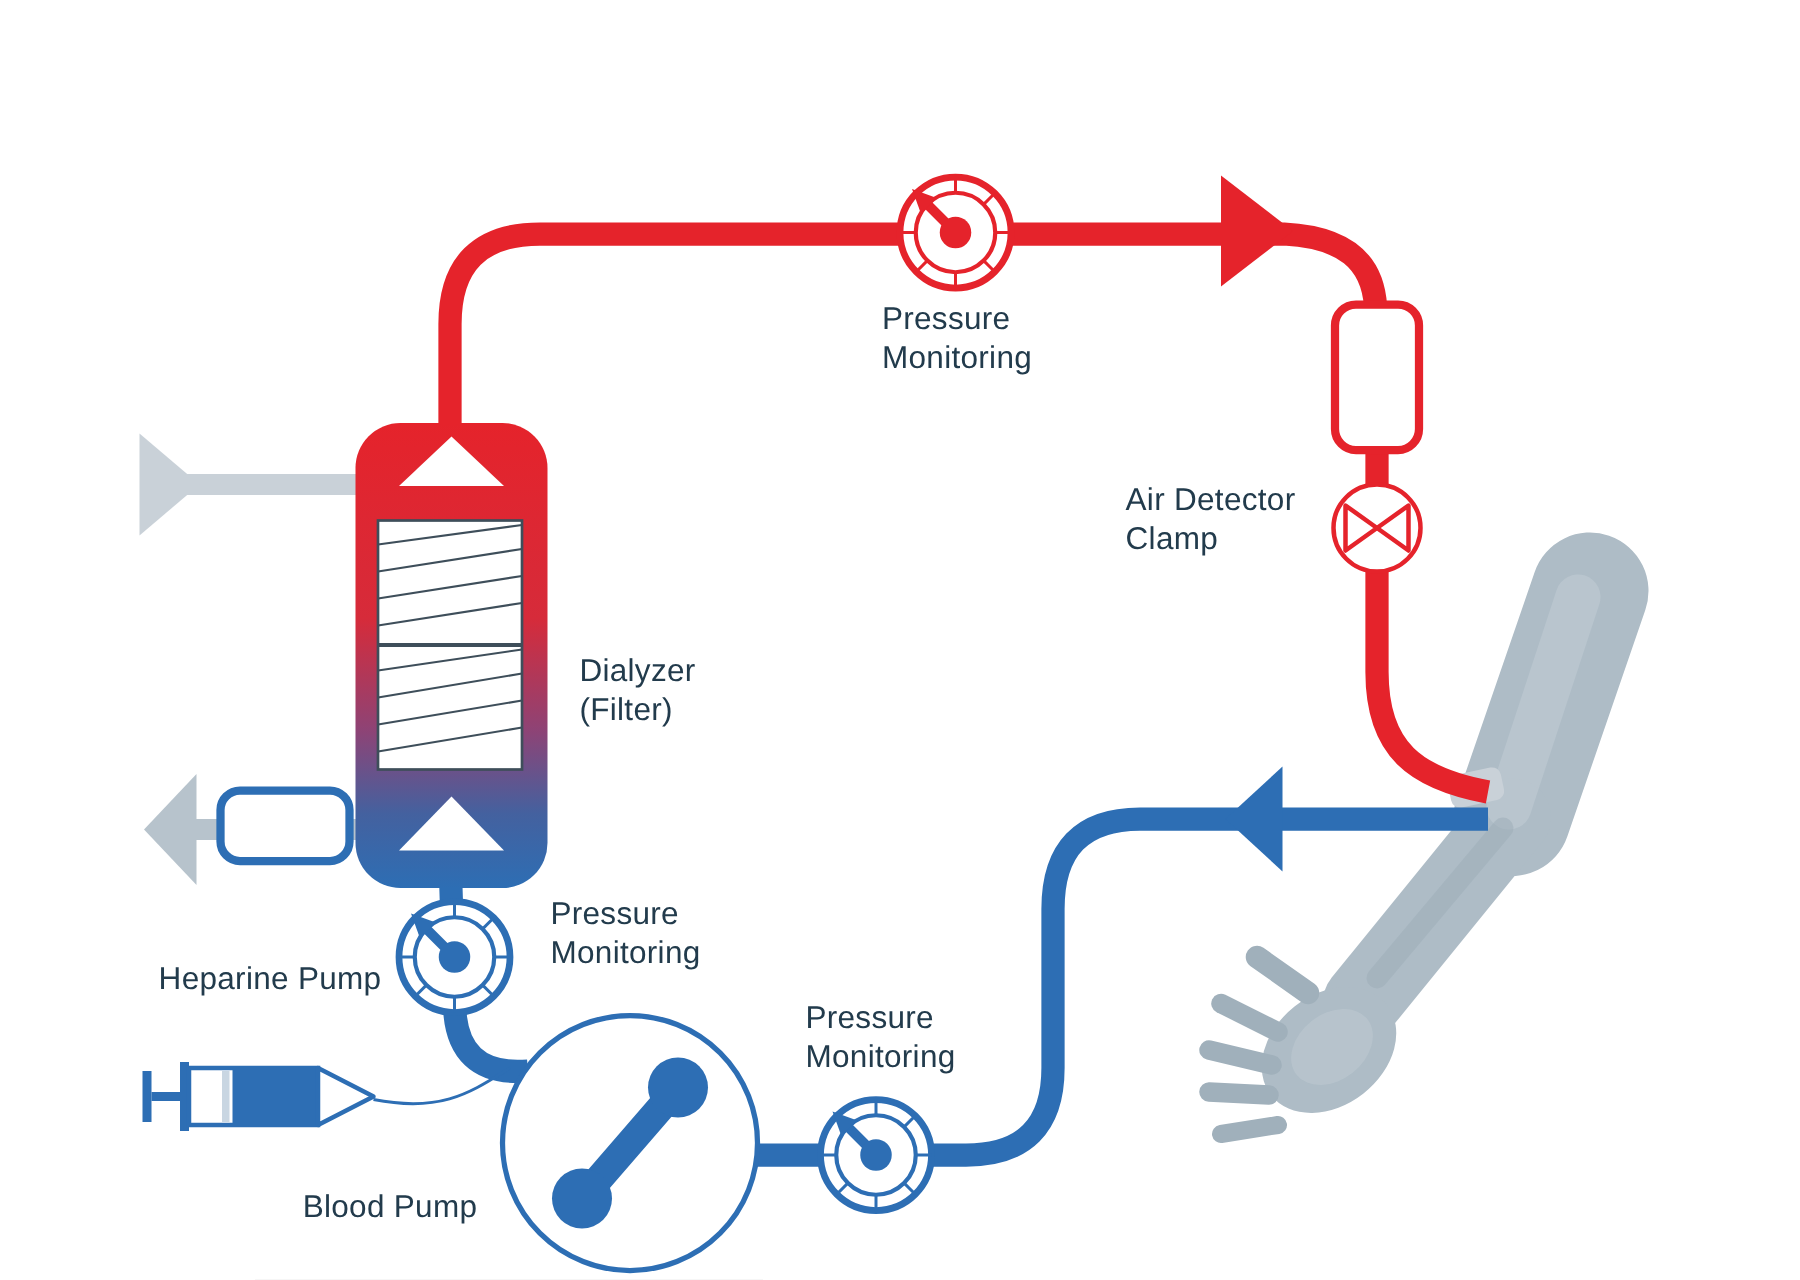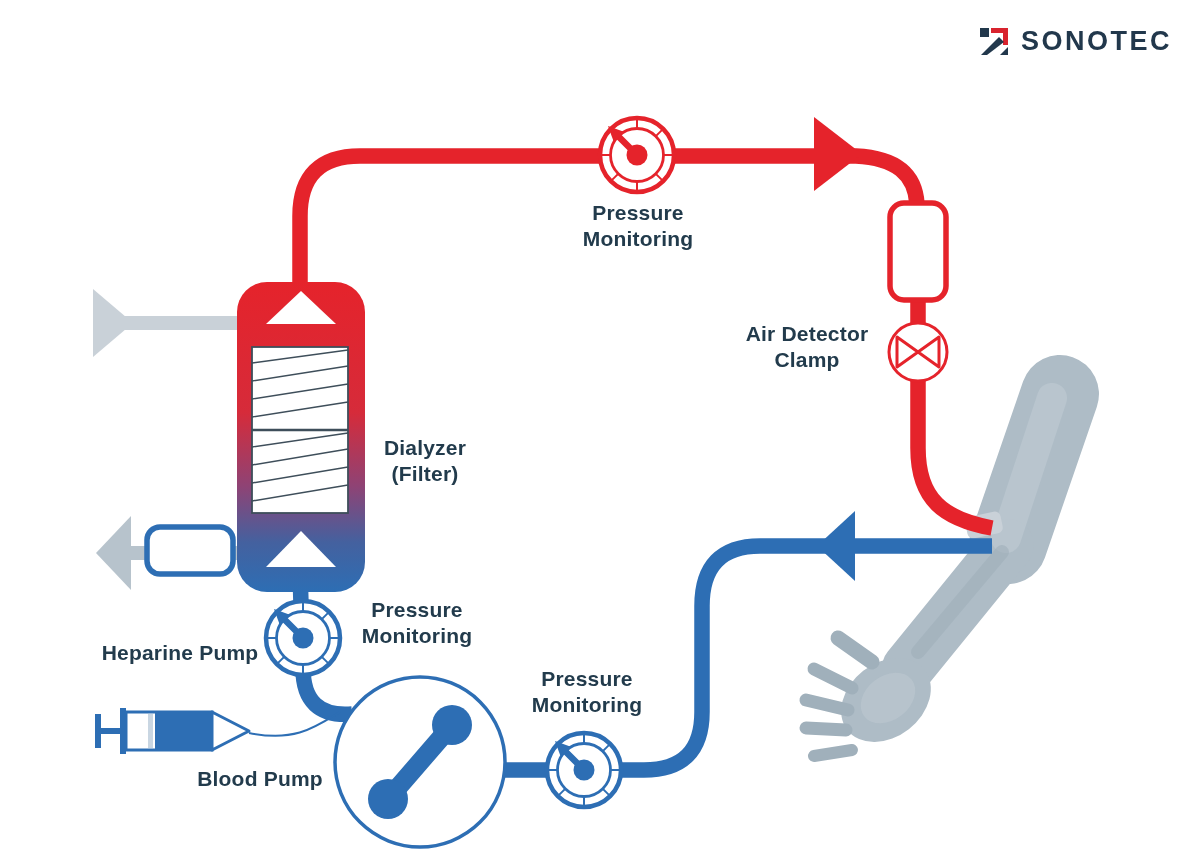--- a/index.html
+++ b/index.html
@@ -4,22 +4,22 @@
 <style>
   :root{
     --c-red:#E5232B; --c-blue:#2D6EB4; --c-text-dark:#223B4C;
     --c-gray-light:#C9D1D8; --c-gray-mid:#B7C3CC; --c-arm:#AEBCC6;
     --c-arm-shadow:#A0B0BB; --c-background:#FFFFFF; --c-logo-red:#D8232E; --c-logo-navy:#22384C;
   }
   *{margin:0;padding:0;box-sizing:border-box}
   body{font-family:"Liberation Sans",sans-serif;background:#e8e8e8}
   .canvas{position:relative;width:1200px;height:853px;background:var(--c-background);overflow:hidden}
   .diagram-svg{position:absolute;left:0;top:0}
-  .label{position:absolute;transform:translateX(-50%);text-align:center;color:var(--c-text-dark);
-         font-size:21px;font-weight:700;line-height:1.22;white-space:pre-line;letter-spacing:.2px}
+  .label{position:absolute;transform:translateX(-50%);color:var(--c-text-dark);
+         font-size:21px;font-weight:400;line-height:1.22;white-space:pre-line;letter-spacing:.2px}
   .brand{position:absolute;right:28px;top:24px;display:flex;align-items:center;gap:10px}
   .brand-word{color:var(--c-logo-navy);font-size:27px;font-weight:600;letter-spacing:2.5px}
   
   .tube-red{stroke:var(--c-red);stroke-width:15.5;fill:none}
   .tube-blue{stroke:var(--c-blue);stroke-width:15.5;fill:none}
   .fill-red{fill:var(--c-red)} .fill-blue{fill:var(--c-blue)}
   .outline-red{fill:#fff;stroke:var(--c-red)}
   .outline-blue{fill:#fff;stroke:var(--c-blue)}
   .gray-light{fill:var(--c-gray-light)} .gray-mid{fill:var(--c-gray-mid)}
   .arm-fill{fill:var(--c-arm)}
@@ -146,27 +146,18 @@
 
 <div class="label" style="left:638px;top:200px">Pressure
 Monitoring</div>
 <div class="label" style="left:807px;top:321px">Air Detector
 Clamp</div>
 <div class="label" style="left:425px;top:435px">Dialyzer
 (Filter)</div>
 <div class="label" style="left:417px;top:597px">Pressure
 Monitoring</div>
 <div class="label" style="left:180px;top:640px">Heparine Pump</div>
-<div class="label" style="left:260px;top:766px">Blood Pump</div>
+<div class="label" style="left:260px;top:792px">Blood Pump</div>
 <div class="label" style="left:587px;top:666px">Pressure
 Monitoring</div>
 
-<div class="brand">
-  <svg width="34" height="34" viewBox="0 0 34 34">
-    <rect x="3" y="4" width="9" height="9" fill="var(--c-logo-navy)"></rect>
-    <polygon points="14,4 31,4 31,21 26,21 26,9 14,9" fill="var(--c-logo-red)"></polygon>
-    <polygon points="4,31 22,13 27,18 10,31" fill="var(--c-logo-navy)"></polygon>
-    <polygon points="23,31 31,23 31,31" fill="var(--c-logo-navy)"></polygon>
-  </svg>
-  <span class="brand-word">SONOTEC</span>
-</div>
 
 </div>
 
 </body></html>

